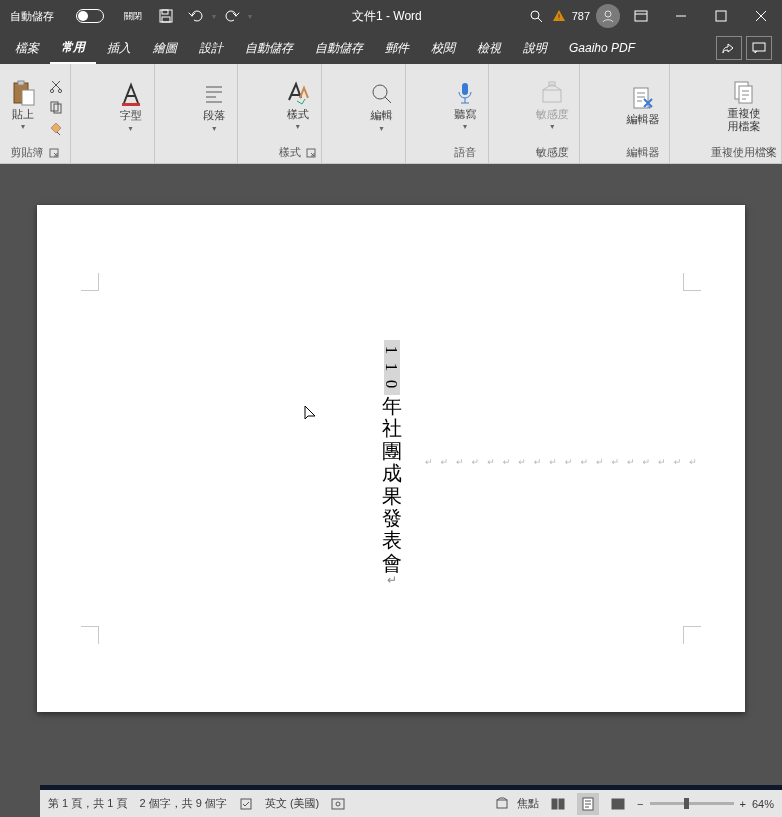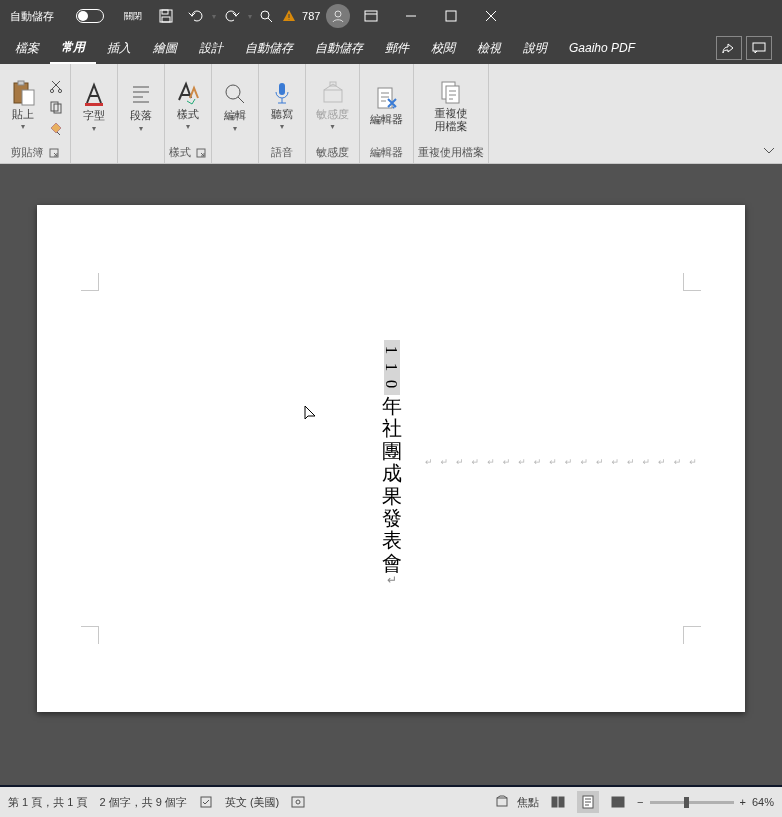--- a/index.html
+++ b/index.html
@@ -23,21 +23,21 @@
 
   
   .ribbon-tabs { height:32px; background:#404040; color:#fff; display:flex; align-items:center; padding:0 4px; font-size:12px; }
   .tab { padding:6px 11px; cursor:pointer;font-style:italic; }
   .tab.active { border-bottom:2px solid #fff; font-weight:600; }
   .tabs-right { margin-left:auto; display:flex; align-items:center; gap:4px; padding-right:6px;}
   .iconbtn { width:26px; height:24px; border:1px solid #888; display:flex; align-items:center; justify-content:center; cursor:pointer; }
   .iconbtn svg { stroke:#fff; fill:none; }
 
   
-  .ribbon { height:100px; background:#e6e6e6; border-bottom:1px solid #c8c8c8; display:flex; position:relative; }
+  .ribbon { height:100px; background:#e6e6e6; border-bottom:1px solid #c8c8c8; display:flex; position:relative;justify-content:space-between; }
   .ribbon-group { display:flex; flex-direction:column; align-items:center; padding:2px 4px 0 4px; border-right:1px solid #c8c8c8; }
   .ribbon-group:last-of-type { border-right:none; }
   .group-inner { flex:1; display:flex; align-items:center; gap:4px; padding-top:2px;}
   .group-label { font-size:11px; color:#555; padding:2px 0 3px 0; display:flex; align-items:center; gap:4px;}
   .big-btn { display:flex; flex-direction:column; align-items:center; justify-content:center; padding:2px 6px; cursor:pointer; font-size:11px; color:#3a3a3a; gap:2px; }
   .big-btn.off { color:#a0a0a0; }
   .big-btn svg { width:26px; height:26px; }
   .big-btn .lbl { line-height:1.15; text-align:center; max-width:34px; }
   .drop-arrow { font-size:8px; color:#666; }
   .side-col { display:flex; flex-direction:column; gap:3px; padding-top:2px; }
@@ -57,21 +57,21 @@
   .m-bl { bottom:68px; left:44px; border-right:1px solid #c8c8c8; border-top:1px solid #c8c8c8; }
   .m-br { bottom:68px; right:44px; border-left:1px solid #c8c8c8; border-top:1px solid #c8c8c8; }
   .doc-text { position:absolute; top:135px; left:345px; font-size:20px; color:#000; display:flex; flex-direction:column; align-items:center; line-height:1.12; font-family: "DFKai-SB","KaiTi",serif;}
   .doc-text .num { background:#d6d6d6; padding:2px 3px; letter-spacing:1px; font-family:"Times New Roman",serif; display:flex; flex-direction:column; align-items:center; font-size:17px; line-height:1;}
   .doc-text .num span{ transform:rotate(90deg); display:inline-block;}
   .marks-row { position:absolute; top:252px; left:388px; right:44px; color:#b8b8b8; font-size:9px; letter-spacing:8px; white-space:nowrap; overflow:hidden;}
   .cursor-img { position:absolute; top:199px; left:266px; pointer-events:none;}
   .cursor-img svg { stroke:#000; fill:none; }
 
   
-  .statusbar { height:32px; background:#e6e6e6; border-top:2px solid #0f172a; display:flex; align-items:center; font-size:11px; color:#3a3a3a; padding:0 8px; gap:12px;}
+  .statusbar { height:32px; background:#e6e6e6; border-top:5px solid #0f172a; display:flex; align-items:center; font-size:11px; color:#3a3a3a; padding:0 8px; gap:12px;margin-left:40px;}
   .status-seg { display:flex; align-items:center; gap:5px; }
   .status-seg svg { stroke:#555; fill:none; }
   .status-right { margin-left:auto; display:flex; align-items:center; gap:8px;justify-content:space-between;}
   .view-btn { width:22px; height:22px; display:flex; align-items:center; justify-content:center; cursor:pointer; }
   .view-btn.active { background:#c8c8c8; }
   .view-btn svg { stroke:#555; fill:#555; }
   .zoom { display:flex; align-items:center; gap:6px; }
   .zoom-track { width:84px; height:3px; background:#b0b0b0; position:relative; }
   .zoom-thumb { position:absolute; top:-4px; left:34px; width:5px; height:11px; background:#555; }
 </style>
@@ -100,20 +100,21 @@
     </div>
     <span class="drop-arrow">▾</span>
     <div class="title-btn">
       <svg width="16" height="14" viewBox="0 0 16 14">
           <path d="M12 7a5 5 0 1 0-2 4"></path>
           <path d="M12 7l3-3M12 7l-3-3" stroke-linecap="round"></path>
         </svg>
     </div>
     <span class="drop-arrow">▾</span>
   </div>
+  <div class="title-center">文件1 - Word</div>
   <div class="titlebar-right">
     <div class="title-btn">
       <svg width="14" height="14" viewBox="0 0 14 14">
           <circle cx="6" cy="6" r="4"></circle>
           <path d="M9 9l4 4"></path>
         </svg>
     </div>
     <svg width="14" height="14" viewBox="0 0 14 14">
         <path d="M7 1l6 11H1z" fill="#d8890a" stroke="none"></path>
         <path d="M7 5v4M7 10.5v.5" stroke="#404040"></path>

